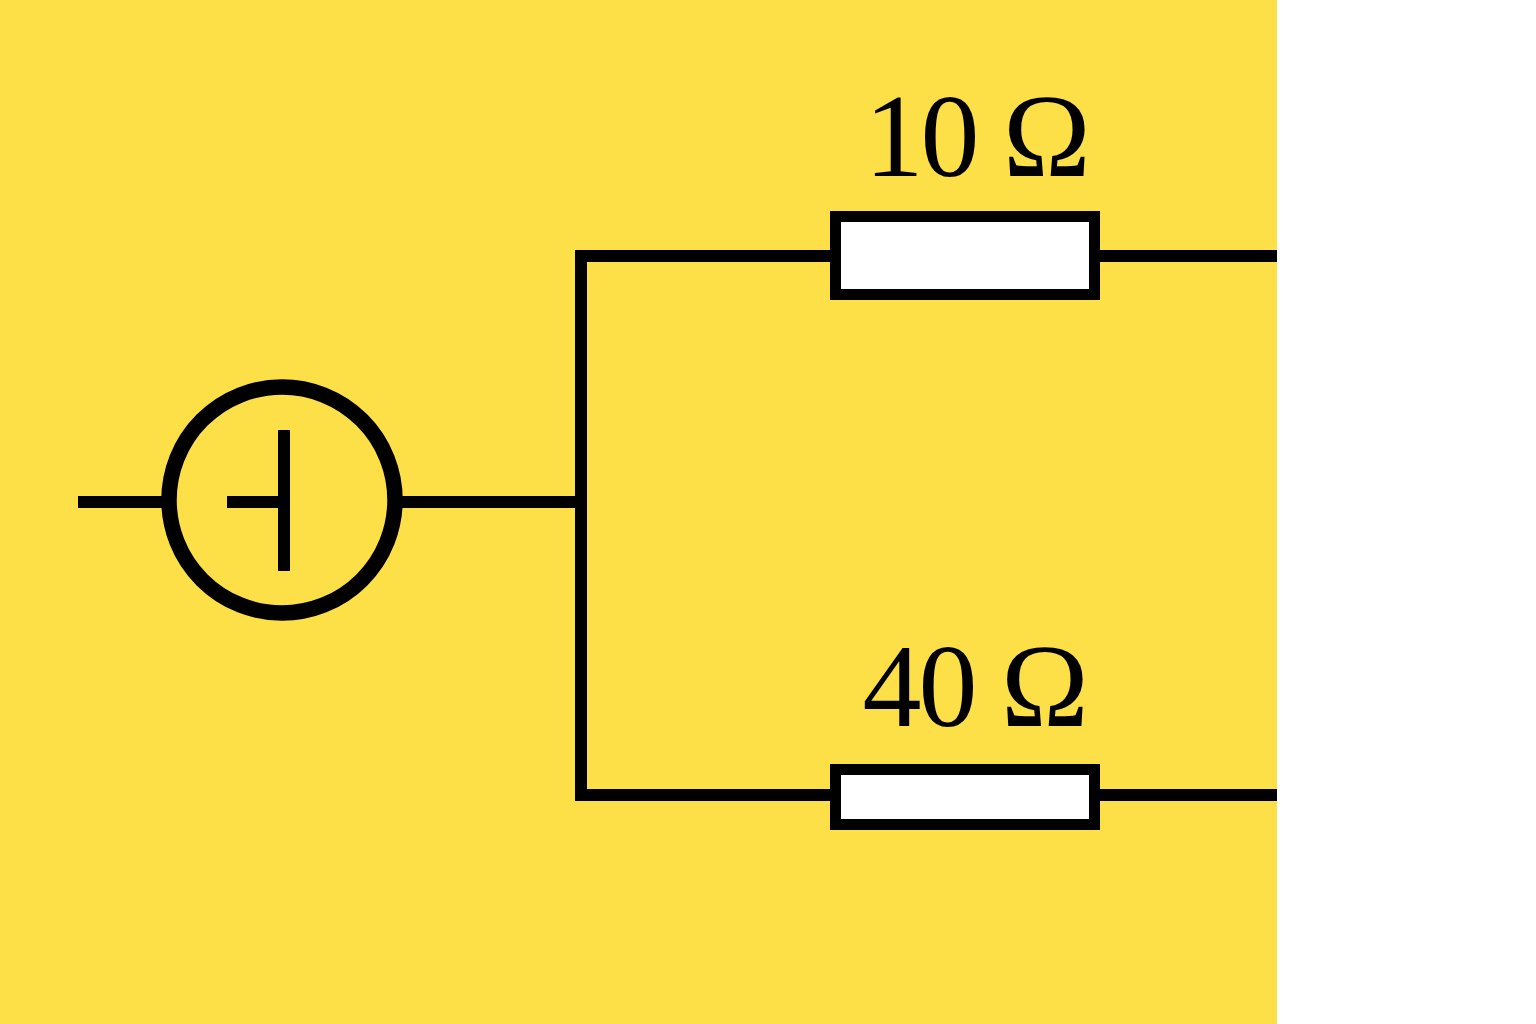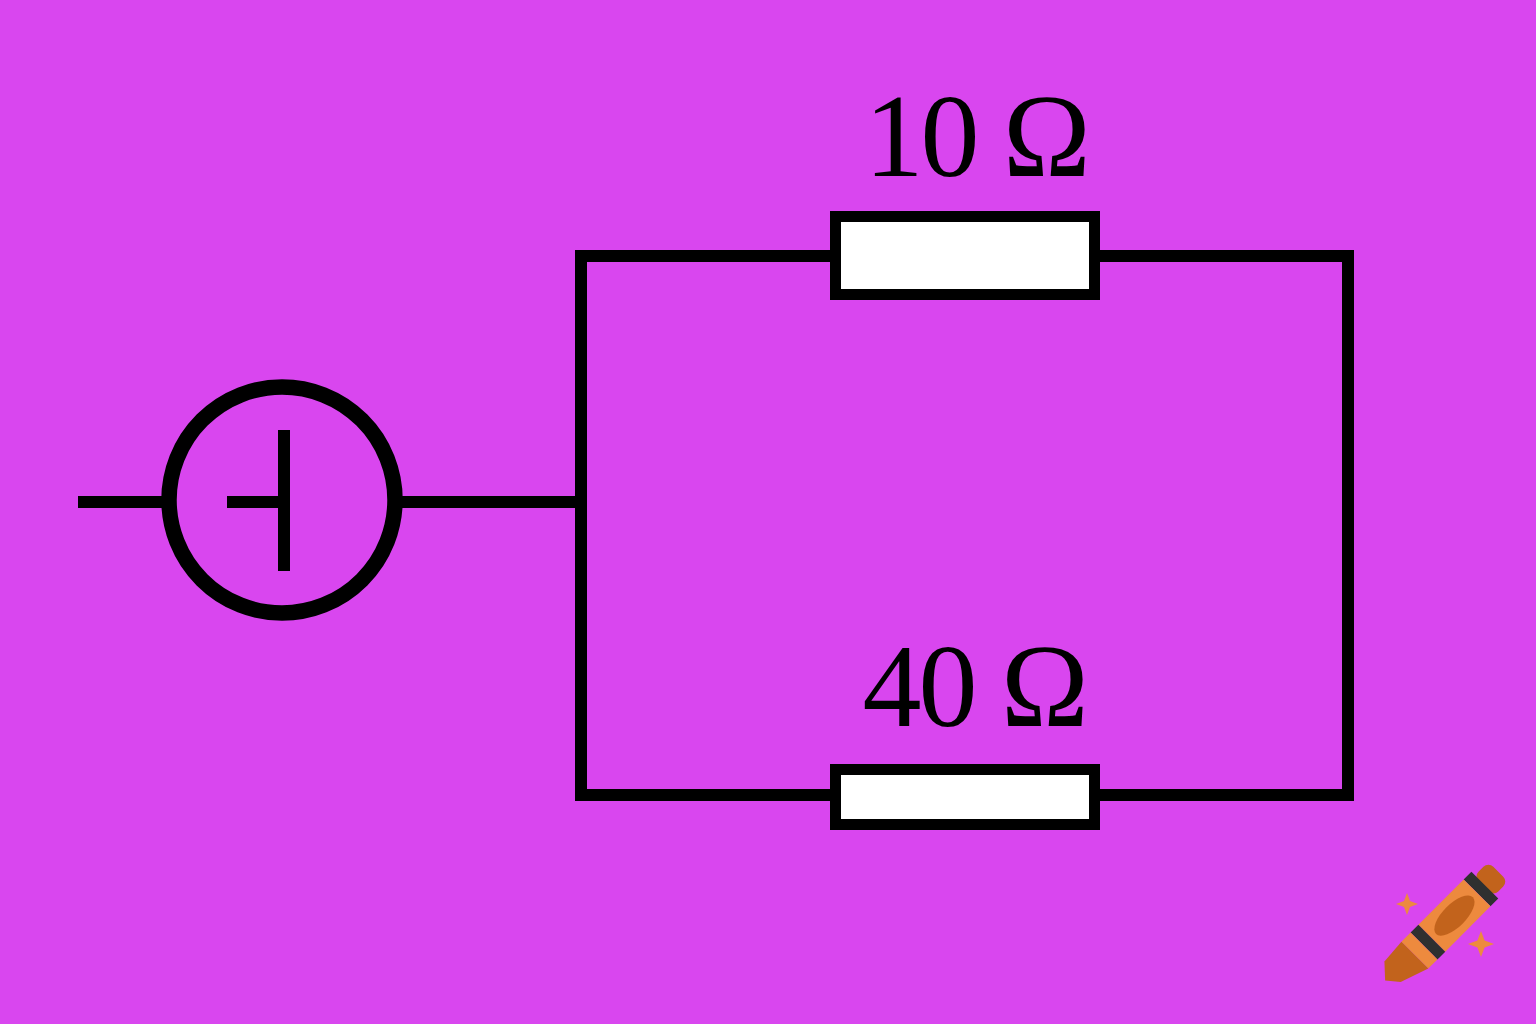--- a/index.html
+++ b/index.html
@@ -2,23 +2,23 @@
 <html><head>
 <meta charset="utf-8">
 <style>
   html, body {
     margin: 0;
     padding: 0;
     background: #ffffff;
   }
   .canvas {
     position: relative;
-    width: 1536px;
+    width: 1277px;
     height: 1024px;
-    background: #d946ef;
+    background: #fde047;
     overflow: hidden;
     font-family: "Liberation Serif", serif;
   }
   svg.diagram {
     position: absolute;
     left: 0;
     top: 0;
     width: 1536px;
     height: 1024px;
     display: block;

